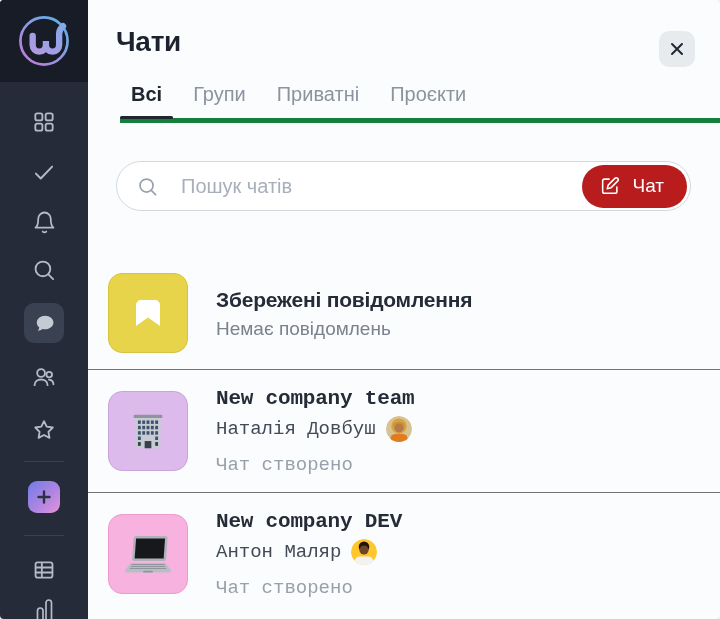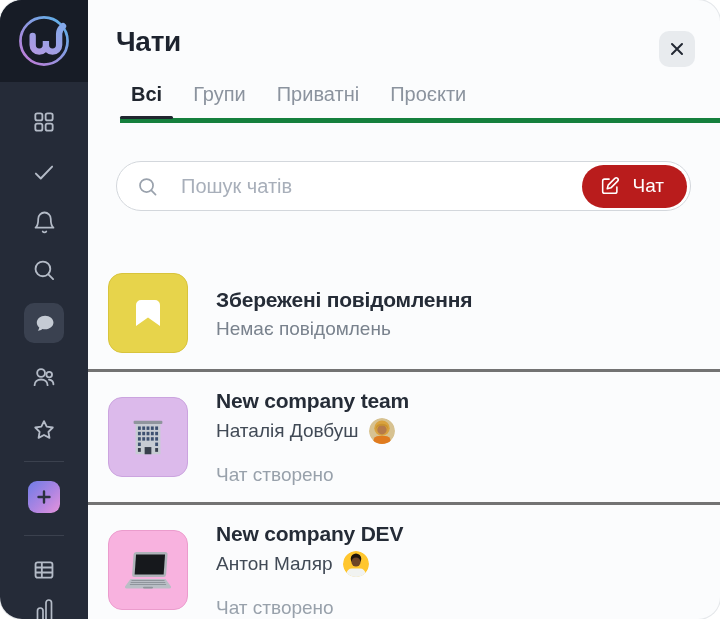--- a/index.html
+++ b/index.html
@@ -1,17 +1,17 @@
 <!DOCTYPE html>
 <html><head>
 <meta charset="utf-8">
 <style>
   html,body { margin:0; padding:0; background:#ffffff; font-family:"Liberation Sans", sans-serif; }
   .window {
-    position:relative; width:720px; height:619px; border-radius:22px; overflow:hidden;
+    position:relative; width:720px; height:619px; border-radius:4px; overflow:hidden;
     background:#fbfcfd; box-shadow:0 0 0 1px #e4e7ea; display:flex;justify-content:flex-end;
   }
   
   .sidebar { position:relative; width:88px; flex:0 0 88px; background:#252b38; }
   .logo-box { position:absolute; top:0; left:0; width:88px; height:82px; background:#171c26;
     display:flex; align-items:center; justify-content:center; cursor:pointer; }
   .rail-slot { position:absolute; left:24px; width:40px; height:40px; border-radius:10px;
     display:flex; align-items:center; justify-content:center; cursor:pointer; }
   .rail-slot.active { background:#3a4150; }
   .rail-divider { position:absolute; left:24px; width:40px; height:1px; background:#3b414e; }
@@ -33,32 +33,32 @@
     border-radius:26px; display:flex; align-items:center; padding-left:19px; box-sizing:border-box; }
   .search-pill input { flex:1; border:none; outline:none; background:transparent; margin-left:20px;
     font-size:20px; color:#333a44; font-family:"Liberation Sans", sans-serif; }
   .search-pill input::placeholder { color:#a8afba; }
   .chat-btn { position:absolute; top:2.5px; right:3px; bottom:2.5px; border:none; cursor:pointer;
     background:#b91c1c; color:#ffffff; border-radius:22px; display:flex; align-items:center;
     gap:11px; padding:0 23px 0 17px; font-size:19px; font-family:"Liberation Sans", sans-serif; }
   
   .chat-list { margin-top:46px; }
   .chat-item { display:flex; align-items:center; gap:28px; padding:16px 20px; cursor:pointer; }
-  .chat-item + .chat-item { border-top:3px solid #737373; }
+  .chat-item + .chat-item { border-top:1px solid #737373;font-family:Liberation Mono, monospace; }
   .chat-icon { width:80px; height:80px; border-radius:14px; flex:0 0 80px;
     display:flex; align-items:center; justify-content:center; box-sizing:border-box; }
   .icon-saved { background:#e7d44b; border:1px solid #d8c43c; }
   .icon-team  { background:#dcbaeb; border:1px solid #cba4df; }
   .icon-dev   { background:#f8b2df; border:1px solid #eb9ccd; }
   .chat-texts { min-width:0; }
   .chat-title { font-size:21px; font-weight:700; color:#252c37; letter-spacing:-0.2px; line-height:26px; }
   .chat-subtitle { margin-top:5px; font-size:19px; color:#79828d; }
   .chat-name-row { margin-top:4px; display:flex; align-items:center; gap:10px; }
   .chat-name { font-size:19px; color:#414a56; }
-  .chat-status { margin-top:20px; font-size:19px; color:#98a1ab; }
+  .chat-status { margin-top:12px; font-size:19px; color:#98a1ab; }
   .avatar { width:26px; height:26px; border-radius:50%; overflow:hidden; flex:0 0 26px; }
 </style>
 </head>
 <body>
 
 <div class="window">
 
   <aside class="sidebar">
     <div class="logo-box">
       <svg width="58" height="58" viewBox="0 0 64 64" fill="none">

